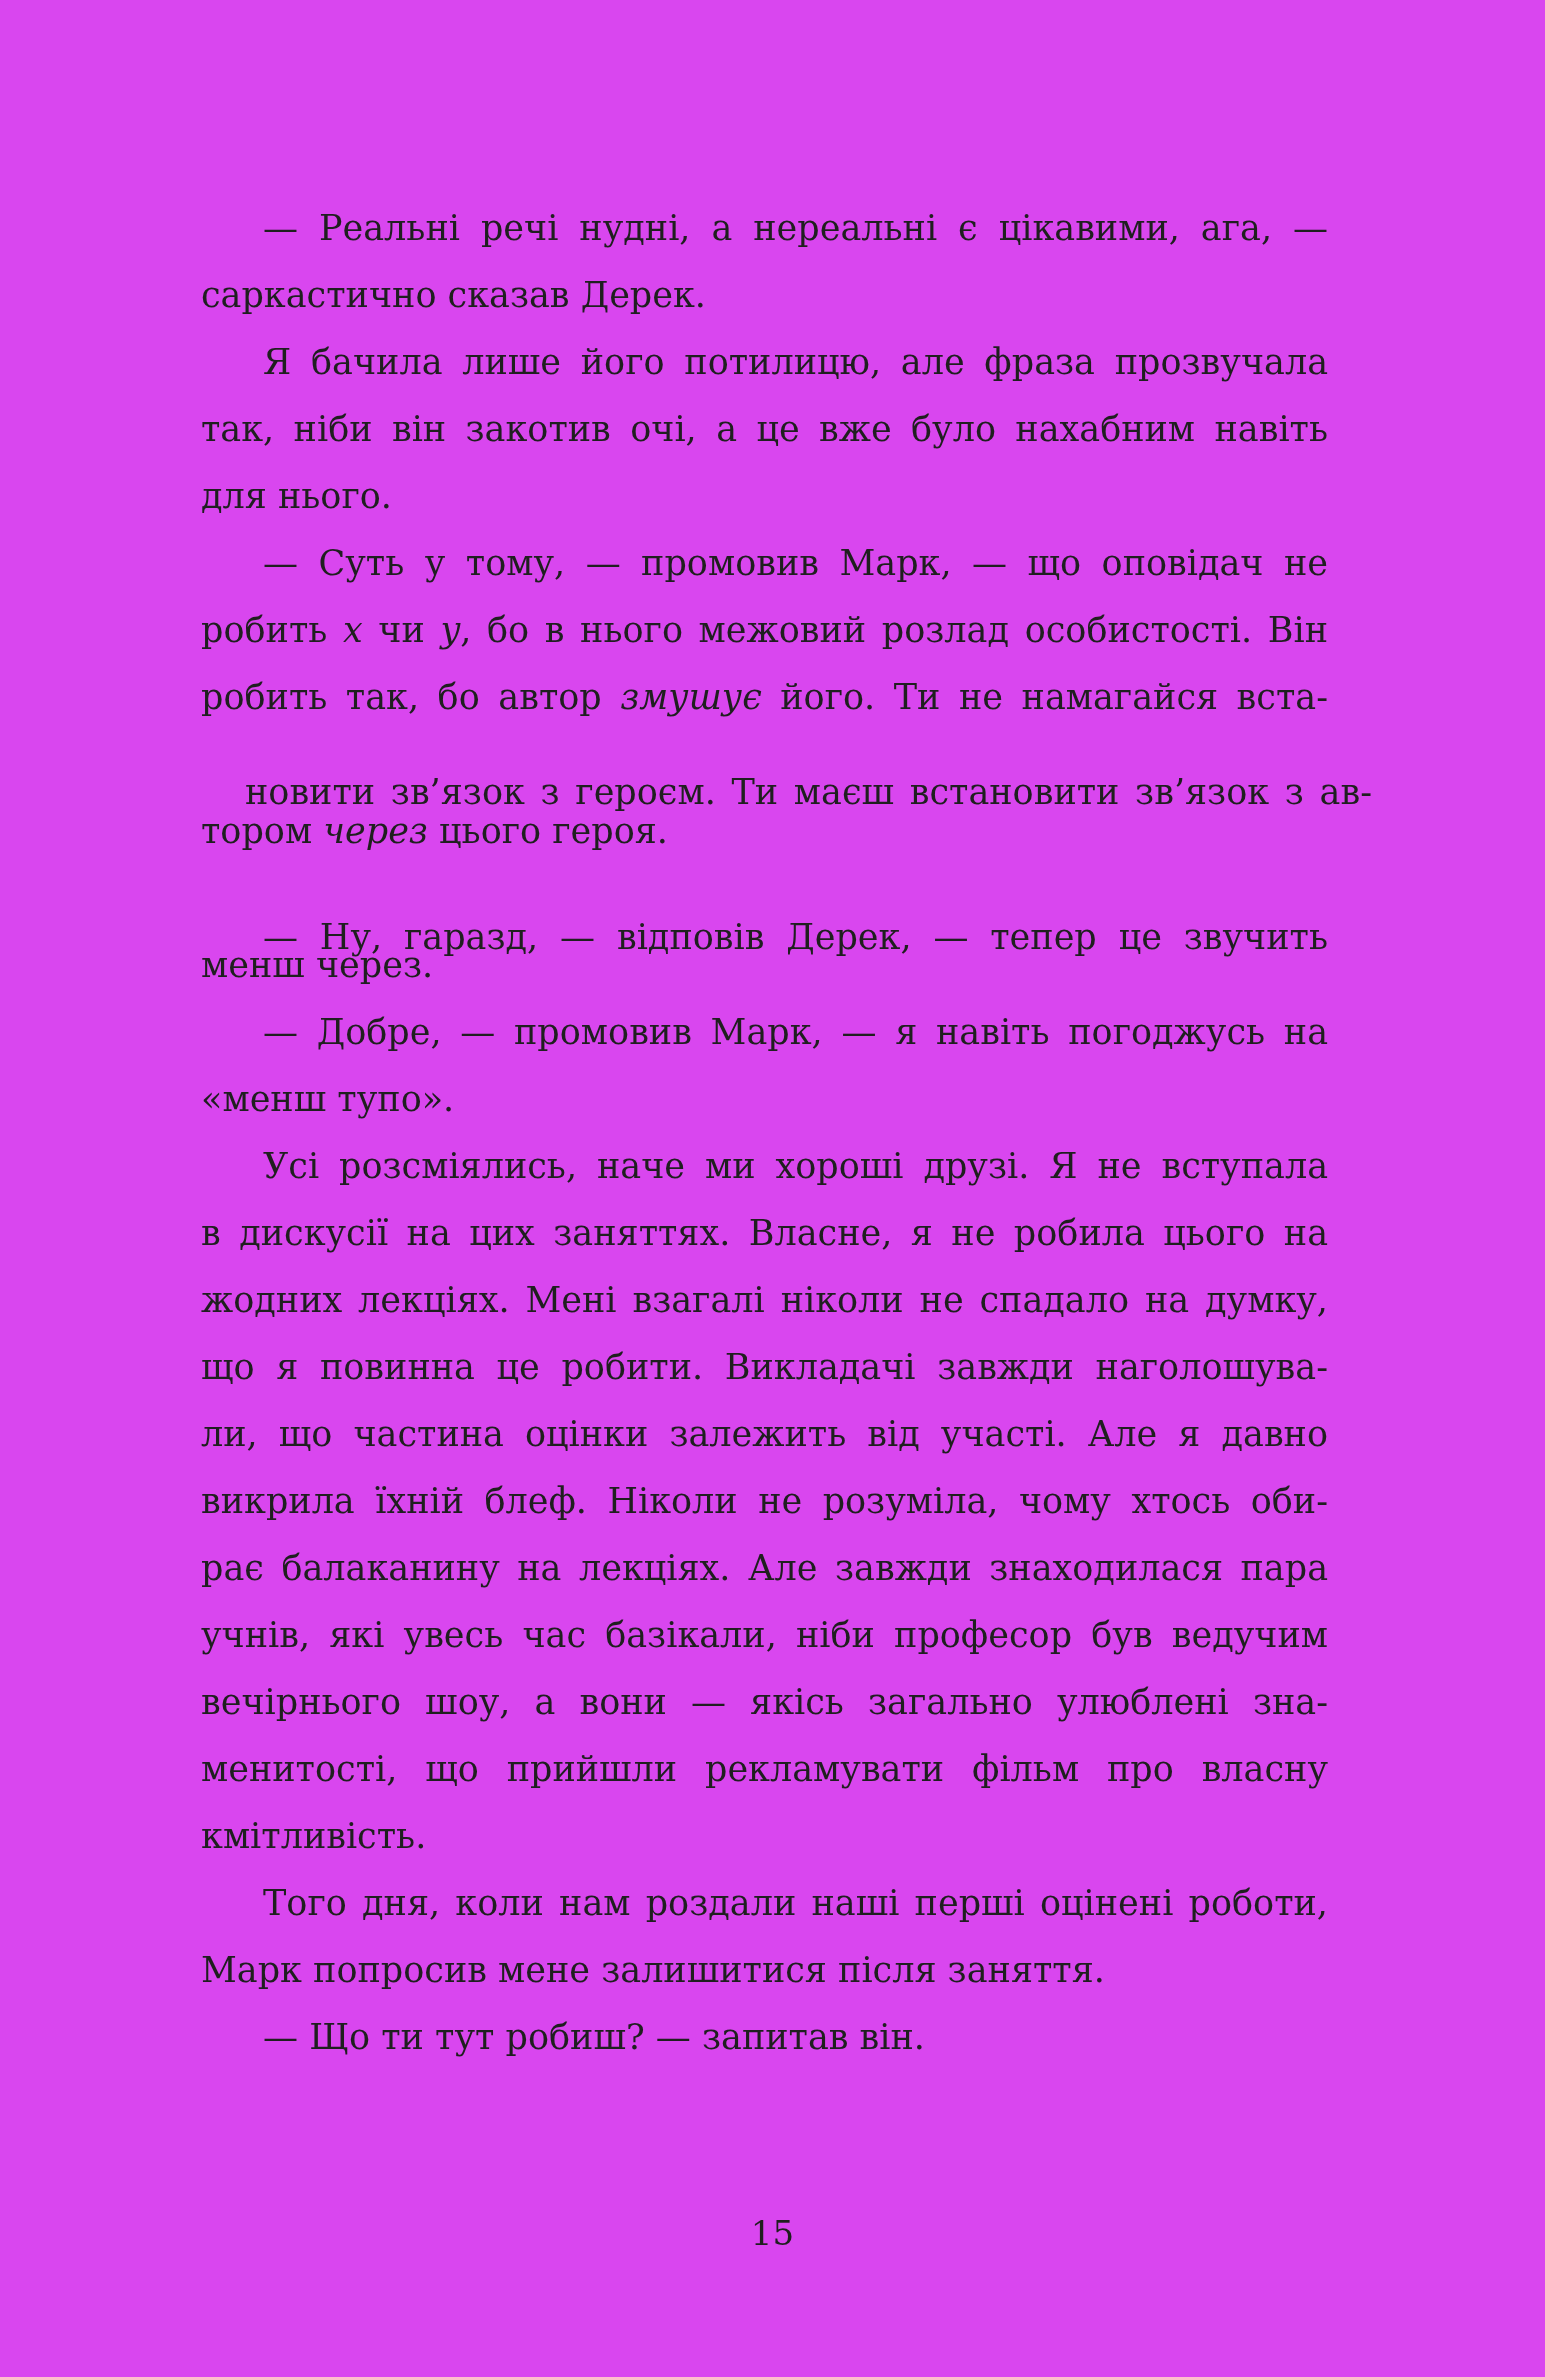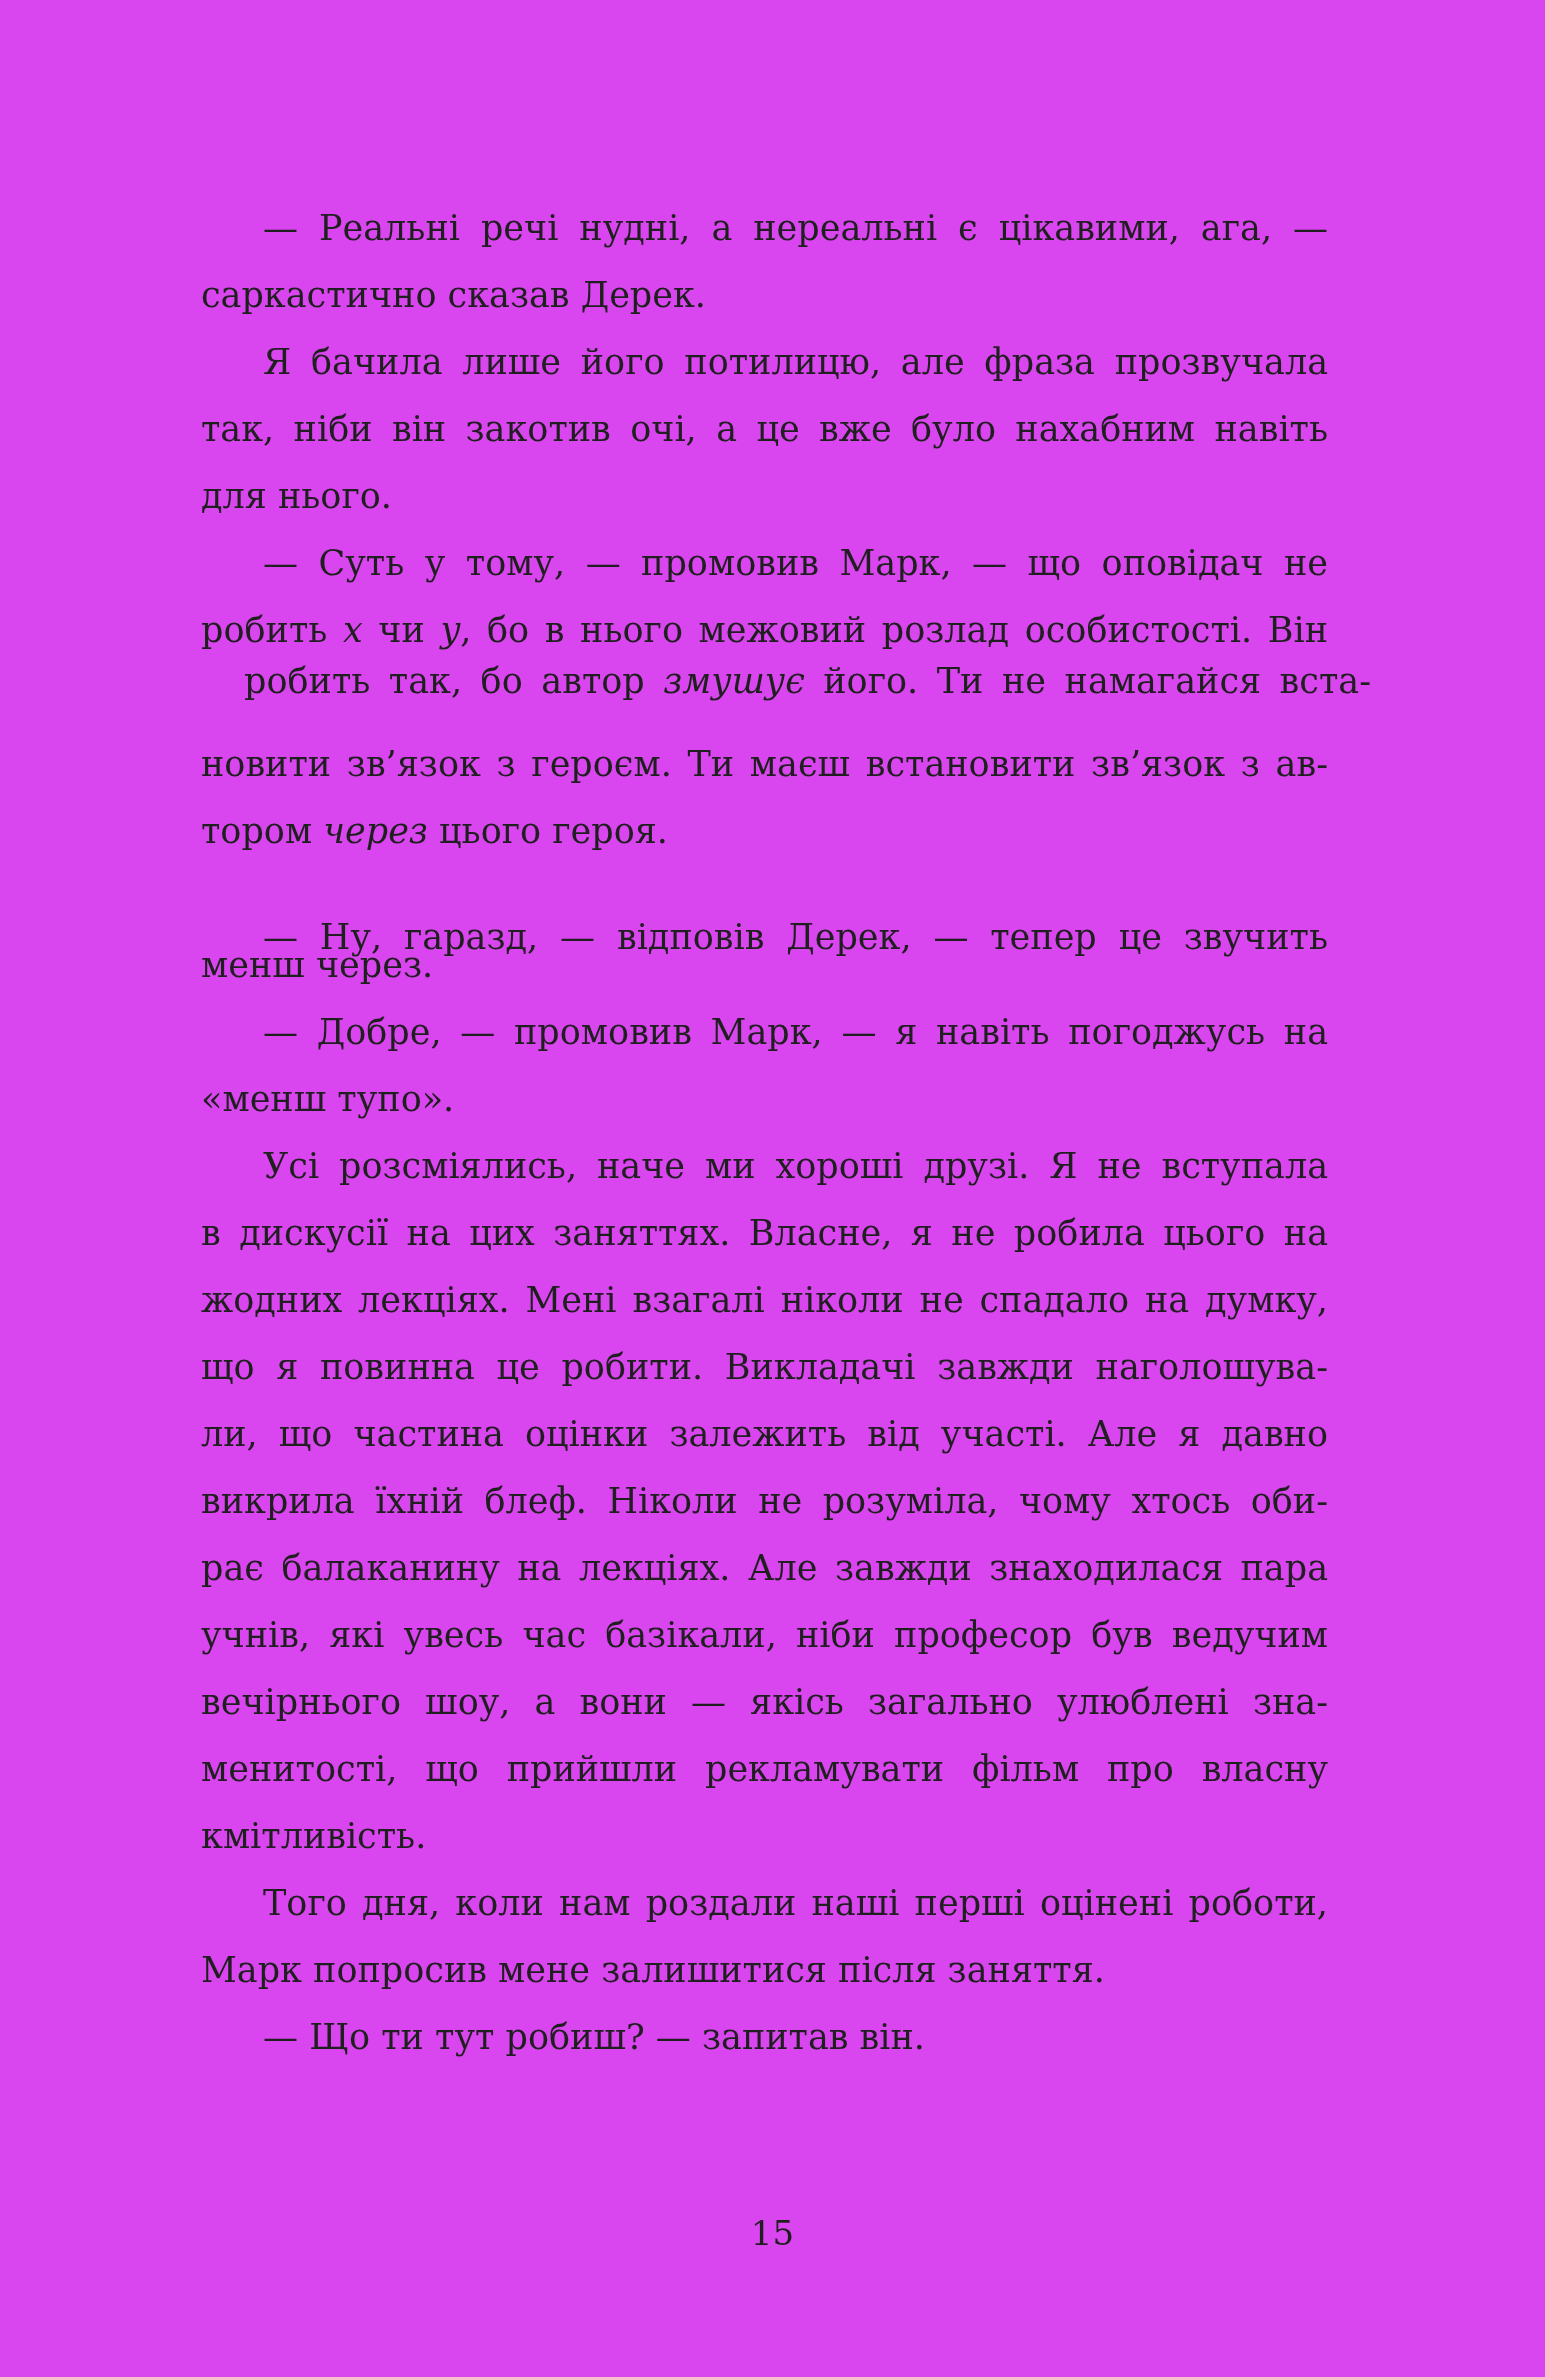--- a/index.html
+++ b/index.html
@@ -31,22 +31,22 @@
 
 <div class="page">
   <div class="text-block" id="text-block">
       <div class="line justify indent" style="top: 195px;">— Реальні речі нудні, а нереальні є цікавими, ага, —</div>
       <div class="line" style="top: 262px;">саркастично сказав Дерек.</div>
       <div class="line justify indent" style="top: 329px;">Я бачила лише його потилицю, але фраза прозвучала</div>
       <div class="line justify" style="top: 396px;">так, ніби він закотив очі, а це вже було нахабним навіть</div>
       <div class="line" style="top: 463px;">для нього.</div>
       <div class="line justify indent" style="top: 530px;">— Суть у тому, — промовив Марк, — що оповідач не</div>
       <div class="line justify" style="top: 597px;"><span>робить </span><em>x</em><span> чи </span><em>y</em><span>, бо в нього межовий розлад особистості. Він</span></div>
-      <div class="line justify" style="top: 648px; margin-left: 43px;"><span>робить так, бо автор </span><em>змушує</em><span> його. Ти не намагайся вста-</span></div>
-      <div class="line justify" style="top: 731px;">новити зв’язок з героєм. Ти маєш встановити зв’язок з ав-</div>
+      <div class="line justify" style="top: 664px;"><span>робить так, бо автор </span><em>змушує</em><span> його. Ти не намагайся вста-</span></div>
+      <div class="line justify" style="top: 759px; margin-left: 44px;">новити зв’язок з героєм. Ти маєш встановити зв’язок з ав-</div>
       <div class="line" style="top: 798px;"><span>тором </span><em>через</em><span> цього героя.</span></div>
       <div class="line justify indent" style="top: 904px;">— Ну, гаразд, — відповів Дерек, — тепер це звучить</div>
       <div class="line" style="top: 932px;">менш через.</div>
       <div class="line justify indent" style="top: 999px;">— Добре, — промовив Марк, — я навіть погоджусь на</div>
       <div class="line" style="top: 1066px;">«менш тупо».</div>
       <div class="line justify indent" style="top: 1133px;">Усі розсміялись, наче ми хороші друзі. Я не вступала</div>
       <div class="line justify" style="top: 1200px;">в дискусії на цих заняттях. Власне, я не робила цього на</div>
       <div class="line justify" style="top: 1267px;">жодних лекціях. Мені взагалі ніколи не спадало на думку,</div>
       <div class="line justify" style="top: 1334px;">що я повинна це робити. Викладачі завжди наголошува-</div>
       <div class="line justify" style="top: 1401px;">ли, що частина оцінки залежить від участі. Але я давно</div>

